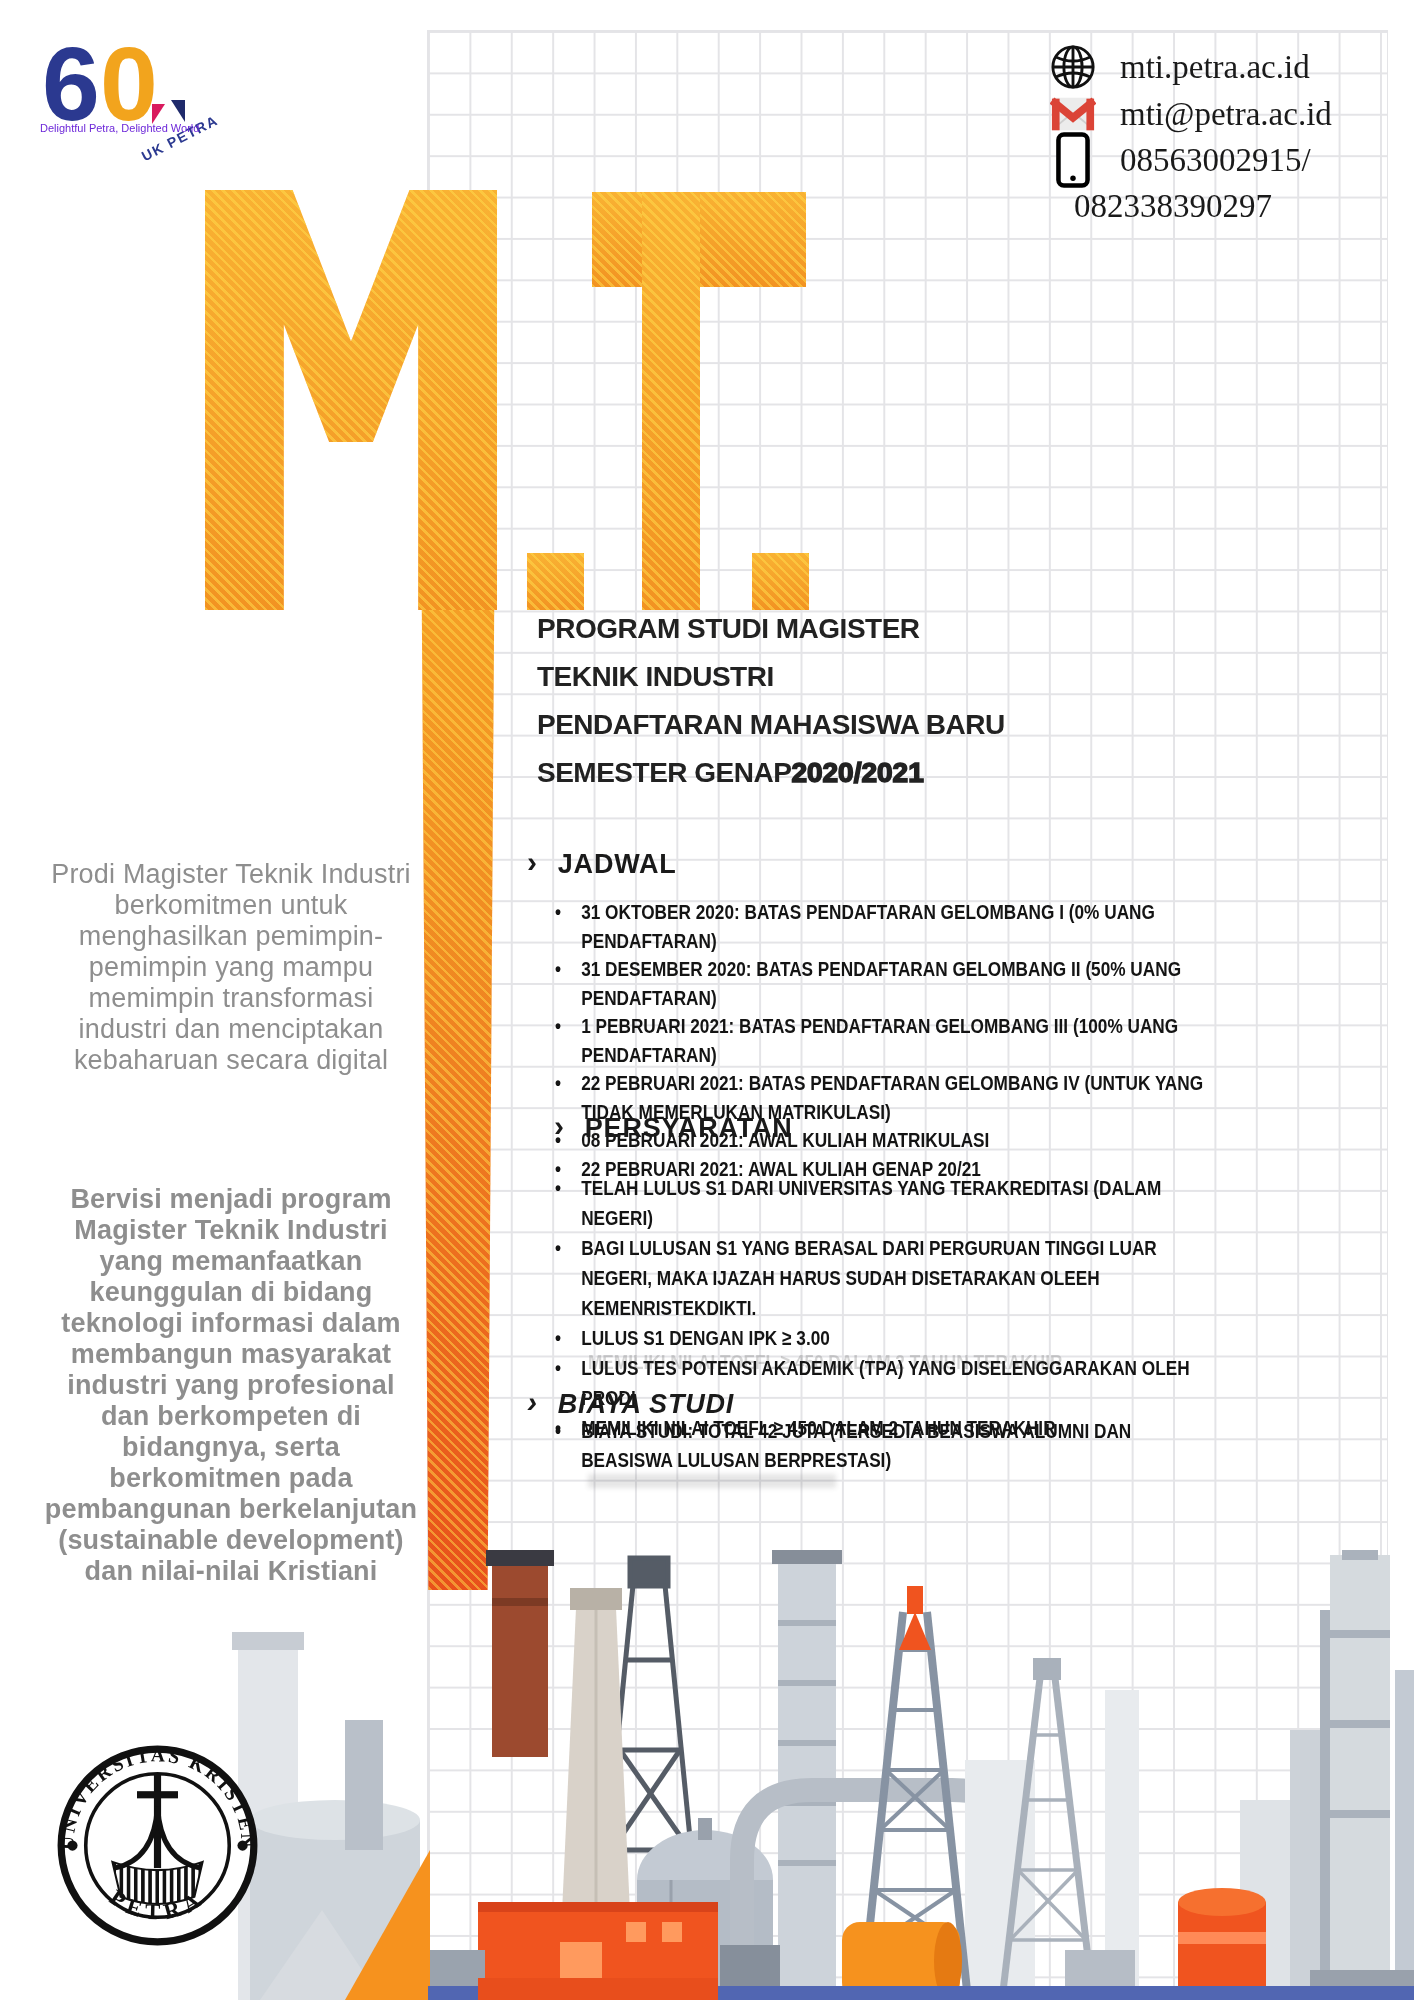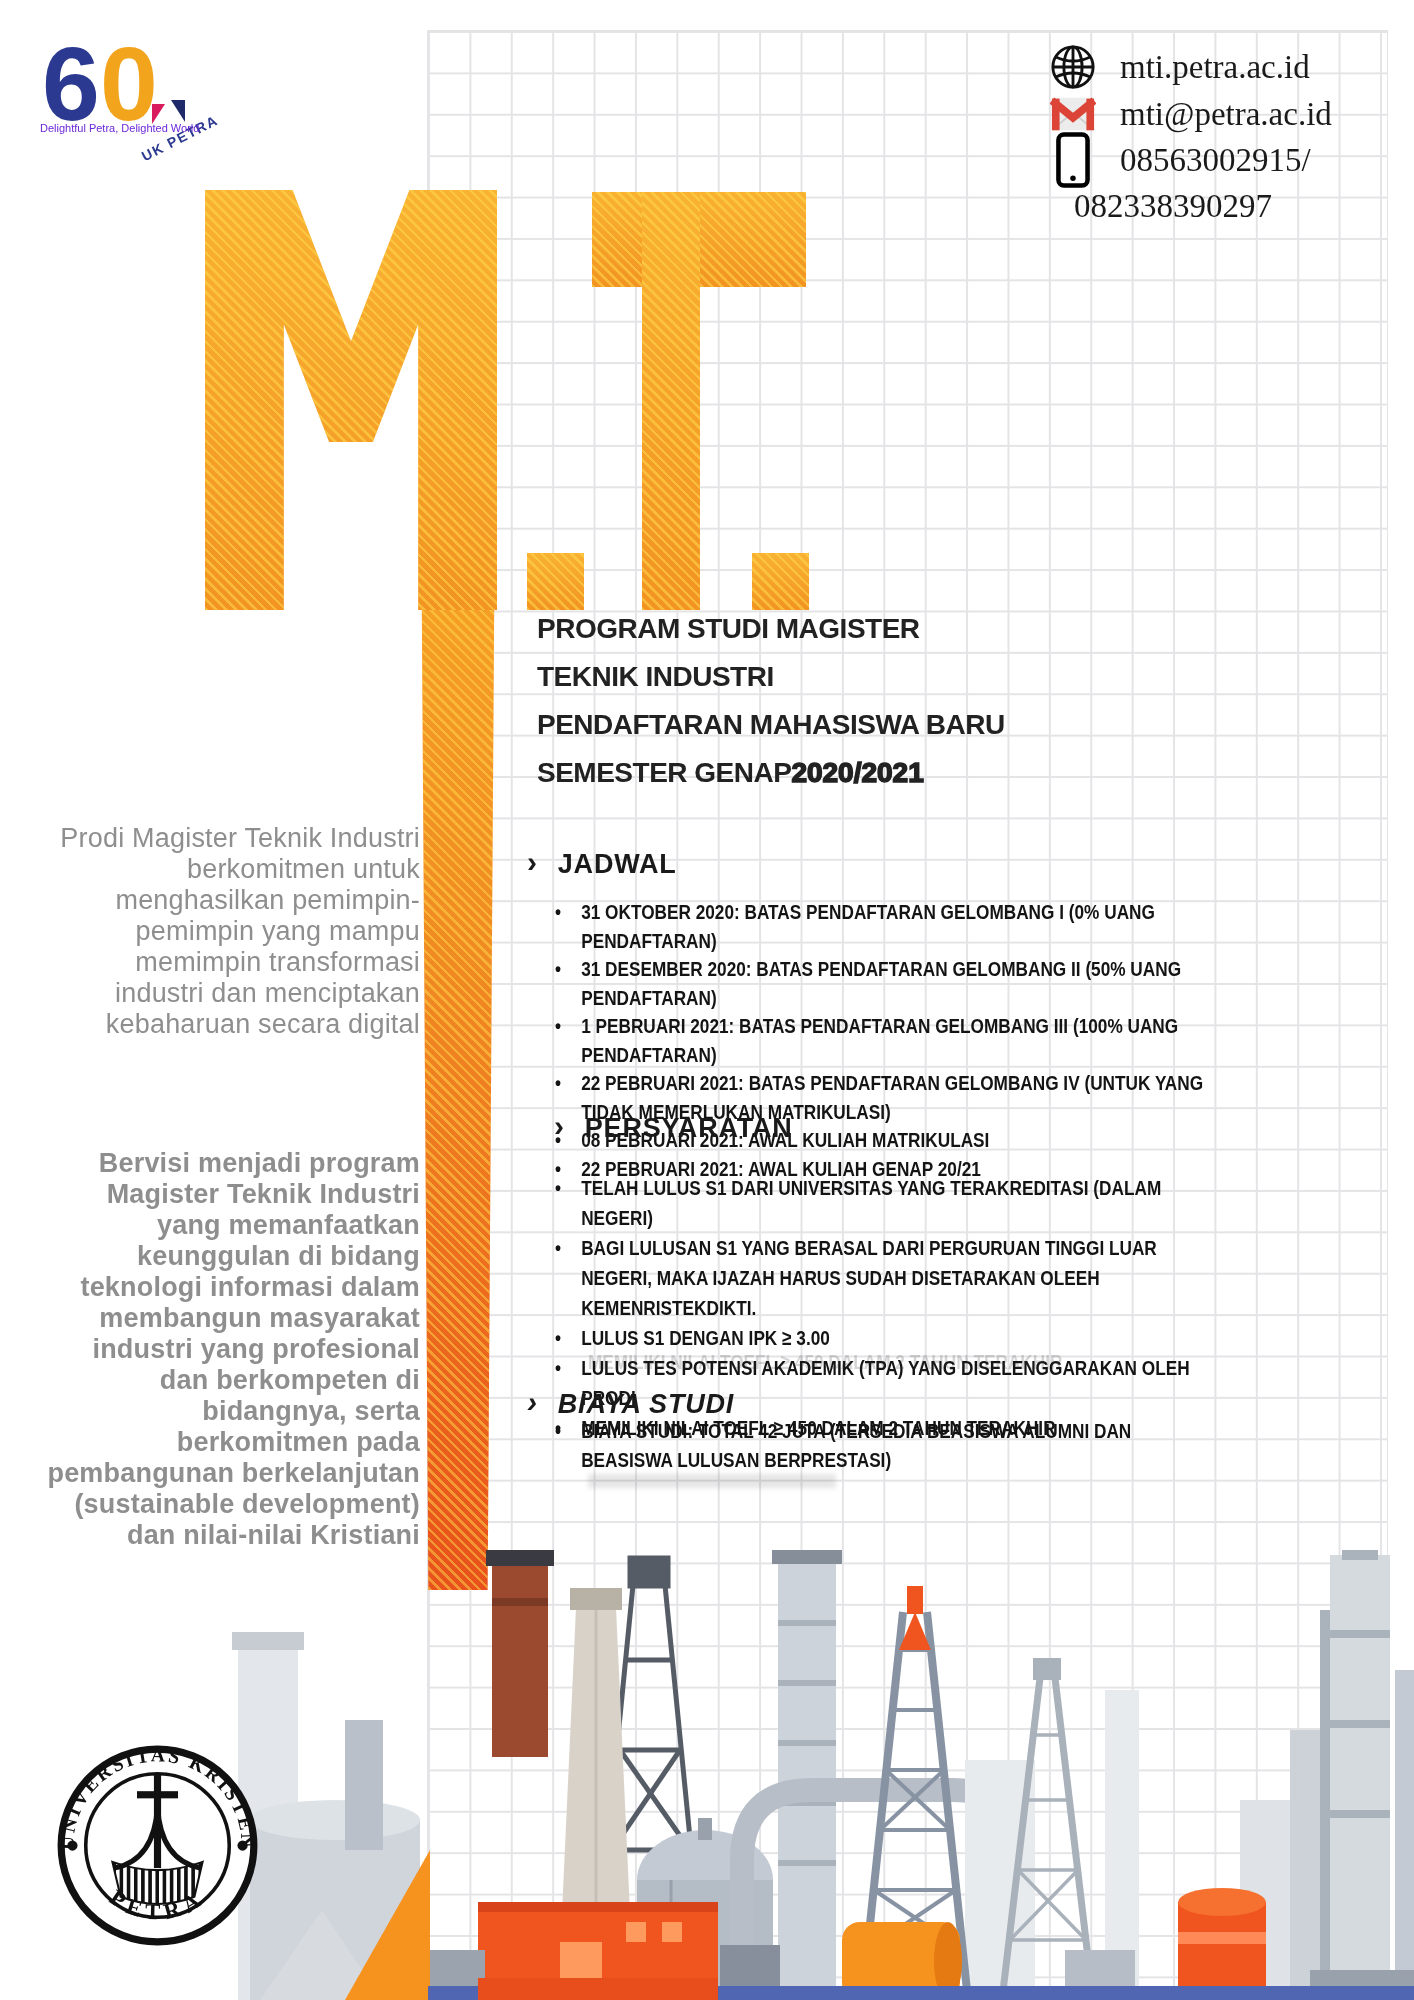--- a/index.html
+++ b/index.html
@@ -45,22 +45,22 @@
 
   
   .contact{position:absolute;left:1050px;top:44px;width:344px;}
   .c-row{position:absolute;left:0;height:46px;display:flex;align-items:center;}
   .c-row .ic{width:46px;height:46px;flex:0 0 46px;display:flex;align-items:center;justify-content:center;}
   .c-row .txt{margin-left:24px;font-family:"Liberation Serif",serif;font-size:33px;color:#1a1a1a;white-space:nowrap;}
   .c-row.r1{top:0;text-align:center;} .c-row.r2{top:47px;} .c-row.r3{top:93px;} .c-row.r4{top:139px;}
   .c-row.r4 .txt{}
 
   
-  .side-par{position:absolute;left:42px;width:378px;text-align:right;color:#8e8e8e;
-    font-size:27px;line-height:31px;letter-spacing:.2px;}
+  .side-par{position:absolute;left:42px;width:378px;text-align:center;color:#8e8e8e;
+    font-size:27px;line-height:31px;letter-spacing:.2px;margin-top:36px;}
   .side-par.p1{top:823px;} .side-par.p2{top:1148px;font-weight:bold;}
 
   
   .title-block{position:absolute;left:537px;top:605px;font-size:28px;font-weight:bold;color:#222;
     line-height:48px;letter-spacing:-.5px;white-space:nowrap;}
   .title-block .xb{-webkit-text-stroke:1.6px #222;letter-spacing:0;}
   .sec-head{position:absolute;left:527px;font-size:27px;font-weight:bold;color:#1a1a1a;letter-spacing:.8px;}
   .sec-head .mk{display:inline-block;margin-right:20px;font-size:30px;transform:translateY(-1px);}
   .sec-head.h1{top:846px;} .sec-head.h2{top:1110px;margin-left:27px;} .sec-head.h3{top:1386px;font-style:italic;}
   ul.blist{position:absolute;left:550px;margin:0;padding:0;list-style:none;width:800px;

